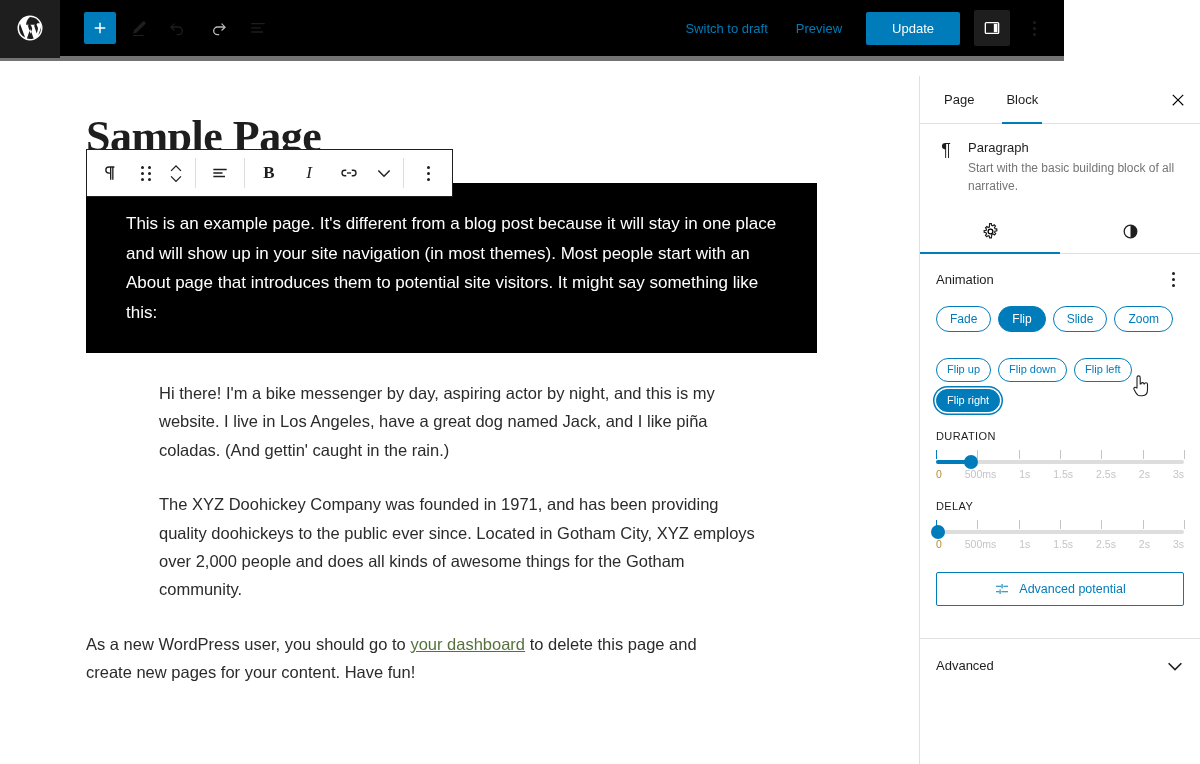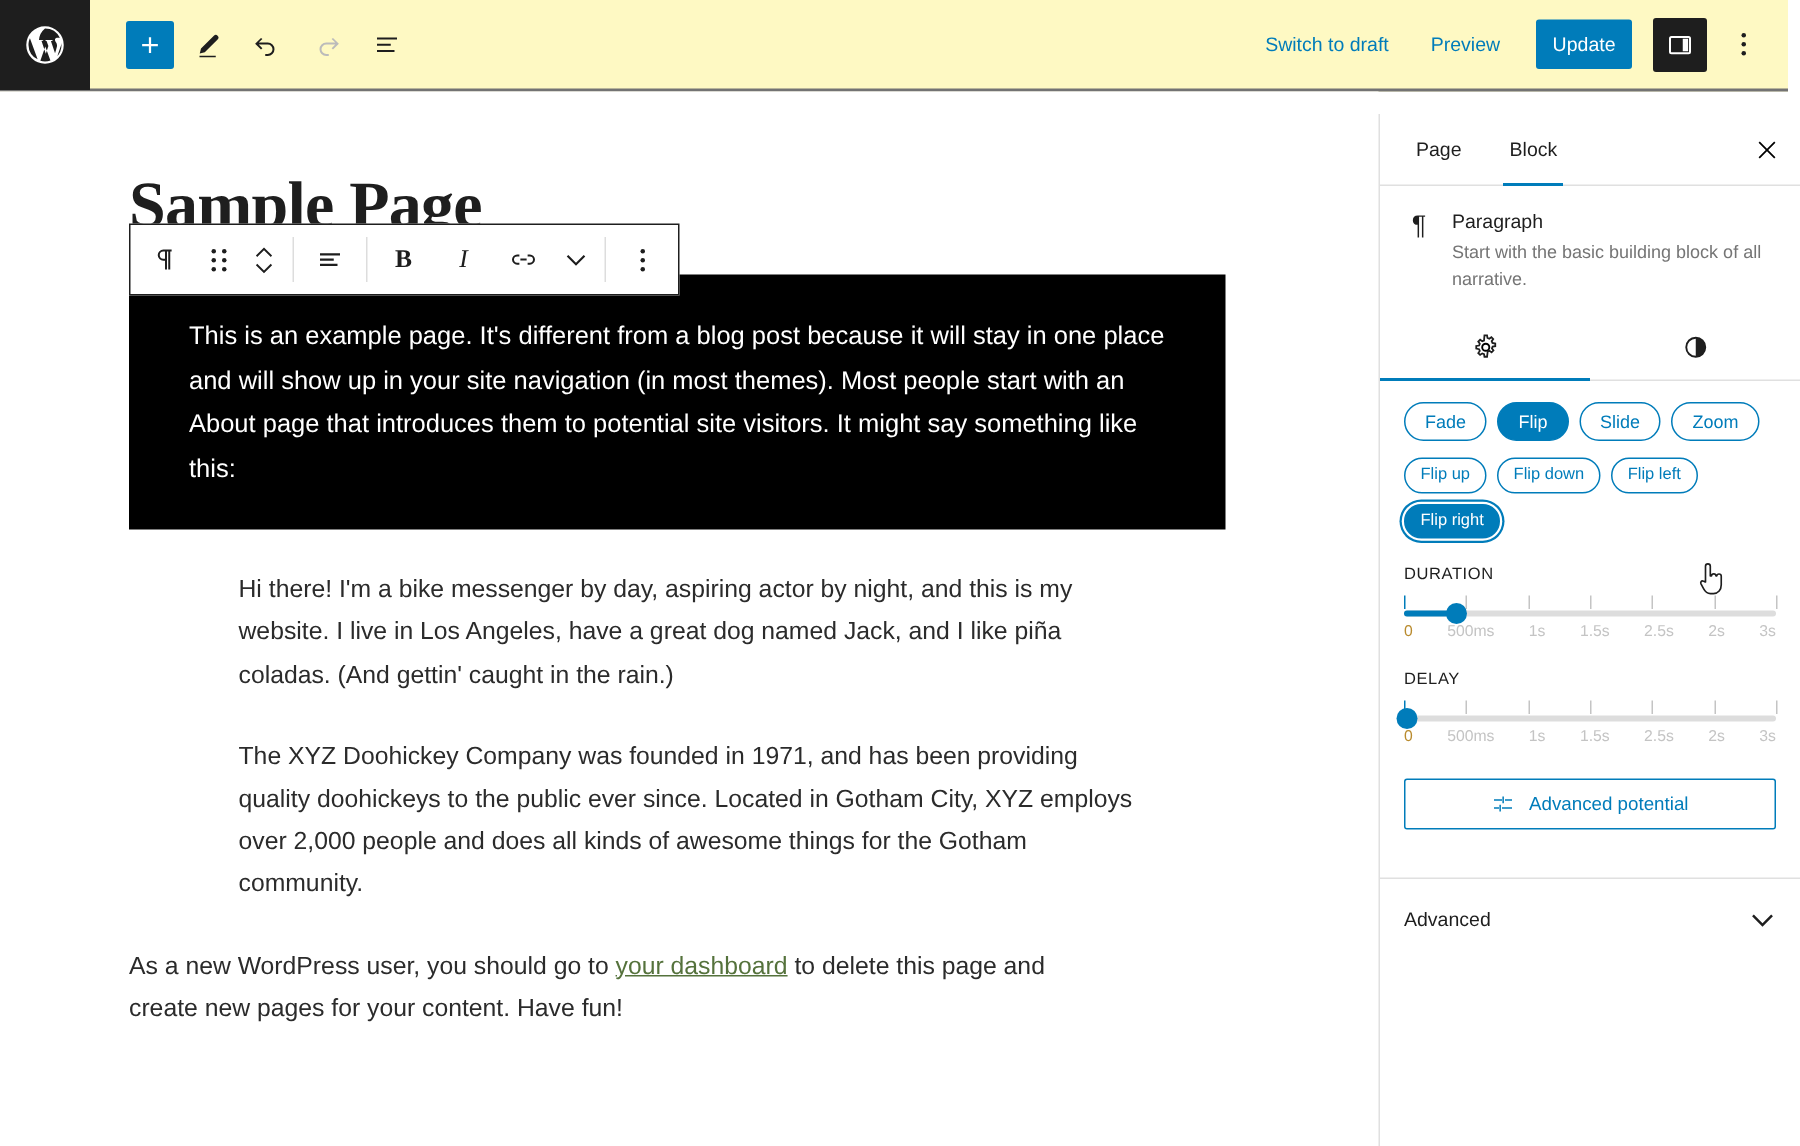--- a/index.html
+++ b/index.html
@@ -6,22 +6,22 @@
   html, body {
     width: 1200px; height: 764px;
     font-family: "Liberation Sans", sans-serif;
     background: #ffffff;
     overflow: hidden;
   }
   .app { position: relative; width: 1200px; height: 764px; }
 
   
   .topbar {
-    position: absolute; top: 0; left: 0; width: 1192px; height: 61px;
-    background: #fef9c3; border-bottom: 2px solid #737373;
+    position: absolute; top: 0; left: 0; width: 1064px; height: 61px;
+    background: #000000; border-bottom: 5px solid #737373;
     display: flex; align-items: center;
   }
   .wp-logo-box {
     width: 60px; height: 60px; background: #1e1e1e;
     display: flex; align-items: center; justify-content: center;
     flex: 0 0 60px; cursor: pointer;
   }
   .wp-logo-box svg { display: block; }
   .tb-left { display: flex; align-items: center; gap: 4px; padding-left: 24px; }
   .tb-btn {
@@ -37,21 +37,21 @@
     margin-left: auto; display: flex; align-items: center; gap: 4px;
     padding-right: 12px;
   }
   .link-btn {
     font-size: 13px; color: #007cba; background: none; border: none;
     padding: 6px 12px; cursor: pointer; border-radius: 2px;
     font-family: "Liberation Sans", sans-serif;
   }
   .update-btn {
     background: #007cba; color: #fff; border: none; border-radius: 2px;
-    font-size: 13px; padding: 9px 11px; cursor: pointer; margin-left: 8px;
+    font-size: 13px; padding: 9px 26px; cursor: pointer; margin-left: 8px;
     font-family: "Liberation Sans", sans-serif;
   }
   .sidebar-toggle {
     width: 36px; height: 36px; background: #1e1e1e; border-radius: 2px;
     display: flex; align-items: center; justify-content: center;
     margin-left: 10px; cursor: pointer; border: none;
   }
   .kebab {
     width: 36px; height: 36px; display: flex; align-items: center;
     justify-content: center; cursor: pointer; background: none; border: none;
@@ -144,21 +144,21 @@
     content: ""; position: absolute; left: 0; right: 0; bottom: -1px;
     height: 2px; background: #007cba;
   }
   .panel { padding: 14px 16px 16px 16px; }
   .panel-head {
     display: flex; align-items: center; justify-content: space-between;
     margin-bottom: 16px;
   }
   .panel-title { font-size: 13px; color: #1e1e1e; }
   .pill-row { display: flex; gap: 7px; flex-wrap: wrap; }
-  .pill-row + .pill-row { margin-top: 11px; }
+  .pill-row + .pill-row { margin-top: 26px; }
   .pill {
     border: 1px solid #007cba; color: #007cba; background: #fff;
     border-radius: 14px; font-size: 12px; padding: 5px 13px;
     cursor: pointer; line-height: 1.2;
     font-family: "Liberation Sans", sans-serif;
   }
   .pill.small { font-size: 11px; padding: 4px 10px; border-radius: 12px; }
   .pill.active { background: #007cba; color: #fff; }
   .pill.focused {
     box-shadow: 0 0 0 1.5px #fff, 0 0 0 3px #007cba;
@@ -380,20 +380,30 @@
       </button>
       <button class="itab">
         <svg width="19" height="19" viewBox="0 0 24 24">
             <circle cx="12" cy="12" r="8" fill="none" stroke="#1e1e1e" stroke-width="1.6"></circle>
             <path d="M12 4a8 8 0 0 1 0 16z" fill="#1e1e1e"></path>
           </svg>
       </button>
     </div>
 
     <div class="panel">
+      <div class="panel-head">
+        <span class="panel-title">Animation</span>
+        <button class="kebab" style="width:22px;height:22px">
+          <span class="dots-v">
+              <i></i>
+              <i></i>
+              <i></i>
+            </span>
+        </button>
+      </div>
 
       <div class="pill-row">
         <button class="pill">Fade</button>
         <button class="pill active">Flip</button>
         <button class="pill">Slide</button>
         <button class="pill">Zoom</button>
       </div>
 
       <div class="pill-row">
         <button class="pill small">Flip up</button>

